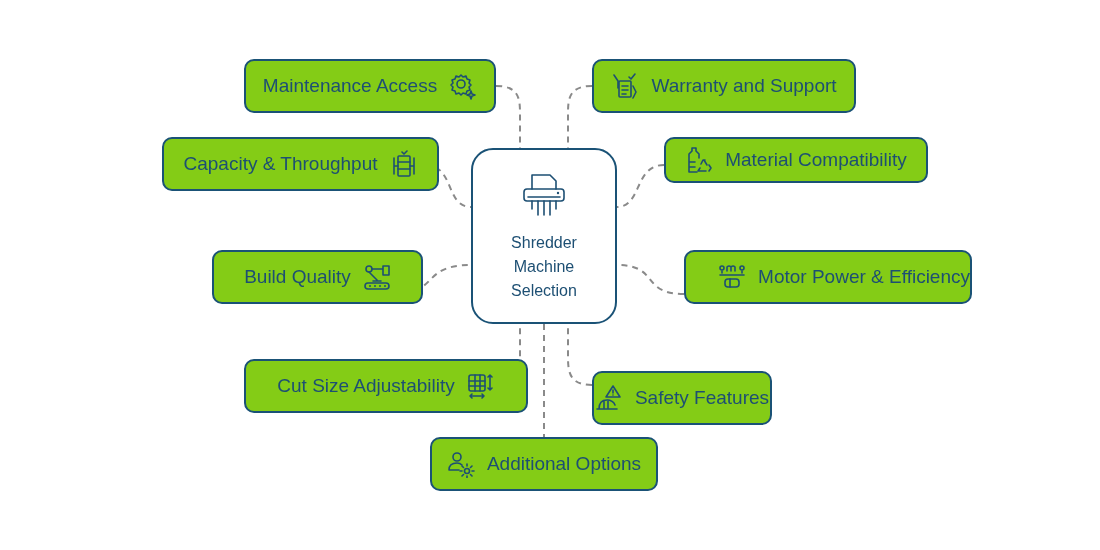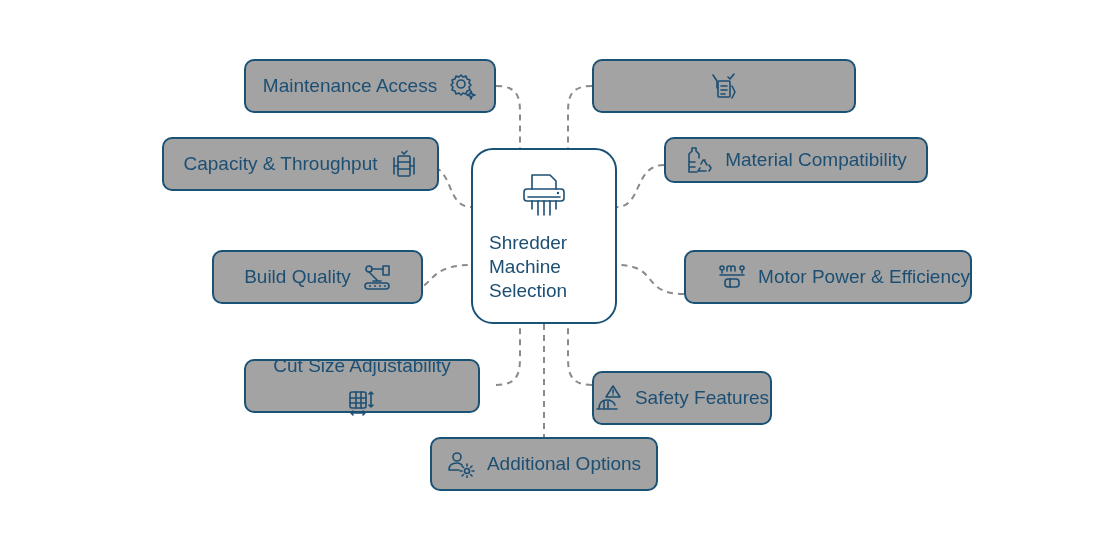--- a/index.html
+++ b/index.html
@@ -1,31 +1,31 @@
 <!DOCTYPE html>
 <html><head>
 <meta charset="utf-8">
 <style>
   html, body { margin: 0; padding: 0; background: #ffffff; }
   body { width: 1100px; height: 550px; position: relative; overflow: hidden;
          font-family: "Liberation Sans", sans-serif; }
   #connectors { position: absolute; left: 0; top: 0; width: 1100px; height: 550px; }
   .conn { fill: none; stroke: #8a8a8a; stroke-width: 2; stroke-dasharray: 6 5; }
-  .node { position: absolute; box-sizing: border-box; background: #a3a3a3;
+  .node { position: absolute; box-sizing: border-box; background: #84cc16;
           border: 2px solid #1a5276; border-radius: 10px; display: flex;
           align-items: center; justify-content: center; gap: 12px;
           color: #1d4f73; font-size: 19px; white-space: nowrap; }
   .node .icon { width: 28px; height: 28px; display: inline-flex; }
   .node .icon svg { width: 28px; height: 28px; }
   .center { position: absolute; left: 471px; top: 148px; width: 146px; height: 176px;
             box-sizing: border-box; background: #ffffff; border: 2px solid #1a5276;
             border-radius: 22px; display: flex; flex-direction: column;
             align-items: center; justify-content: center; color: #1d4f73; }
   .center .c-icon svg { width: 52px; height: 52px; }
-  .center .c-title { font-size: 19px; line-height: 24px; margin-top: 6px; width: 110px; }
+  .center .c-title { font-size: 16px; line-height: 24px; text-align: center; margin-top: 6px; width: 110px; }
   svg .st { fill: none; stroke: #1d4f73; stroke-width: 1.6; stroke-linecap: round; stroke-linejoin: round; }
 </style>
 </head>
 <body>
 
 <svg id="connectors" viewBox="0 0 1100 550">
   <path class="conn" d="M496,86 C520,86 520,100 520,115 L520,148"></path>
   <path class="conn" d="M592,86 C568,86 568,100 568,115 L568,148"></path>
   <path class="conn" d="M425,165 C455,165 445,207 471,207"></path>
   <path class="conn" d="M664,165 C634,165 642,207 617,207"></path>
@@ -78,37 +78,38 @@
         <circle cx="7" cy="23" r="1" fill="#1d4f73"></circle>
         <circle cx="12" cy="23" r="1" fill="#1d4f73"></circle>
         <circle cx="17" cy="23" r="1" fill="#1d4f73"></circle>
         <circle cx="22" cy="23" r="1" fill="#1d4f73"></circle>
         <circle class="st" cx="6" cy="6" r="3"></circle>
         <path class="st" d="M9,6 L20,6 M6,9 L14,17 M10,18 L18,18 M20,3 L26,3 L26,12 L20,12 Z"></path>
       </svg>
   </span>
 </div>
 
-<div class="node" style="left:244px;top:359px;width:236px;height:54px;flex-direction:column;">
+<div class="node" style="left:244px;top:359px;width:284px;height:54px;">
   <span>Cut Size Adjustability</span>
   <span class="icon">
     <svg viewBox="0 0 28 28">
         <rect class="st" x="2" y="3" width="16" height="16" rx="2"></rect>
         <path class="st" d="M2,9 L18,9 M2,14 L18,14 M8,3 L8,19 M13,3 L13,19 M23,3 L23,18 M21,5 L23,3 L25,5 M21,16 L23,18 L25,16 M3,24 L17,24 M5,22 L3,24 L5,26 M15,22 L17,24 L15,26"></path>
       </svg>
   </span>
 </div>
 
 <div class="node" style="left:592px;top:59px;width:264px;height:54px;">
   <span class="icon">
     <svg viewBox="0 0 28 28">
         <rect class="st" x="8" y="9" width="12" height="16" rx="1"></rect>
         <path class="st" d="M11,14 L17,14 M11,18 L17,18 M11,22 L15,22 M3,3 L7,9 L7,16 M18,5 L20,7 L24,2 M22,14 L25,20 L22,26"></path>
       </svg>
   </span>
+  <span>Warranty and Support</span>
 </div>
 
 <div class="node" style="left:664px;top:137px;width:264px;height:46px;">
   <span class="icon">
     <svg viewBox="0 0 28 28">
         <path class="st" d="M7,2 L11,2 L11,5 L14,8 L14,12 M4,12 L4,8 L7,5 L7,2 M4,12 L4,26 L12,26 M4,16 L10,16 M4,21 L10,21"></path>
         <path class="st" d="M15,22 L13,25 L21,25 M19,14 L22,19 M26,22 L24,25 M16,18 L18,14 L20,14 M24,19 L26,22"></path>
       </svg>
   </span>
   <span>Material Compatibility</span>

